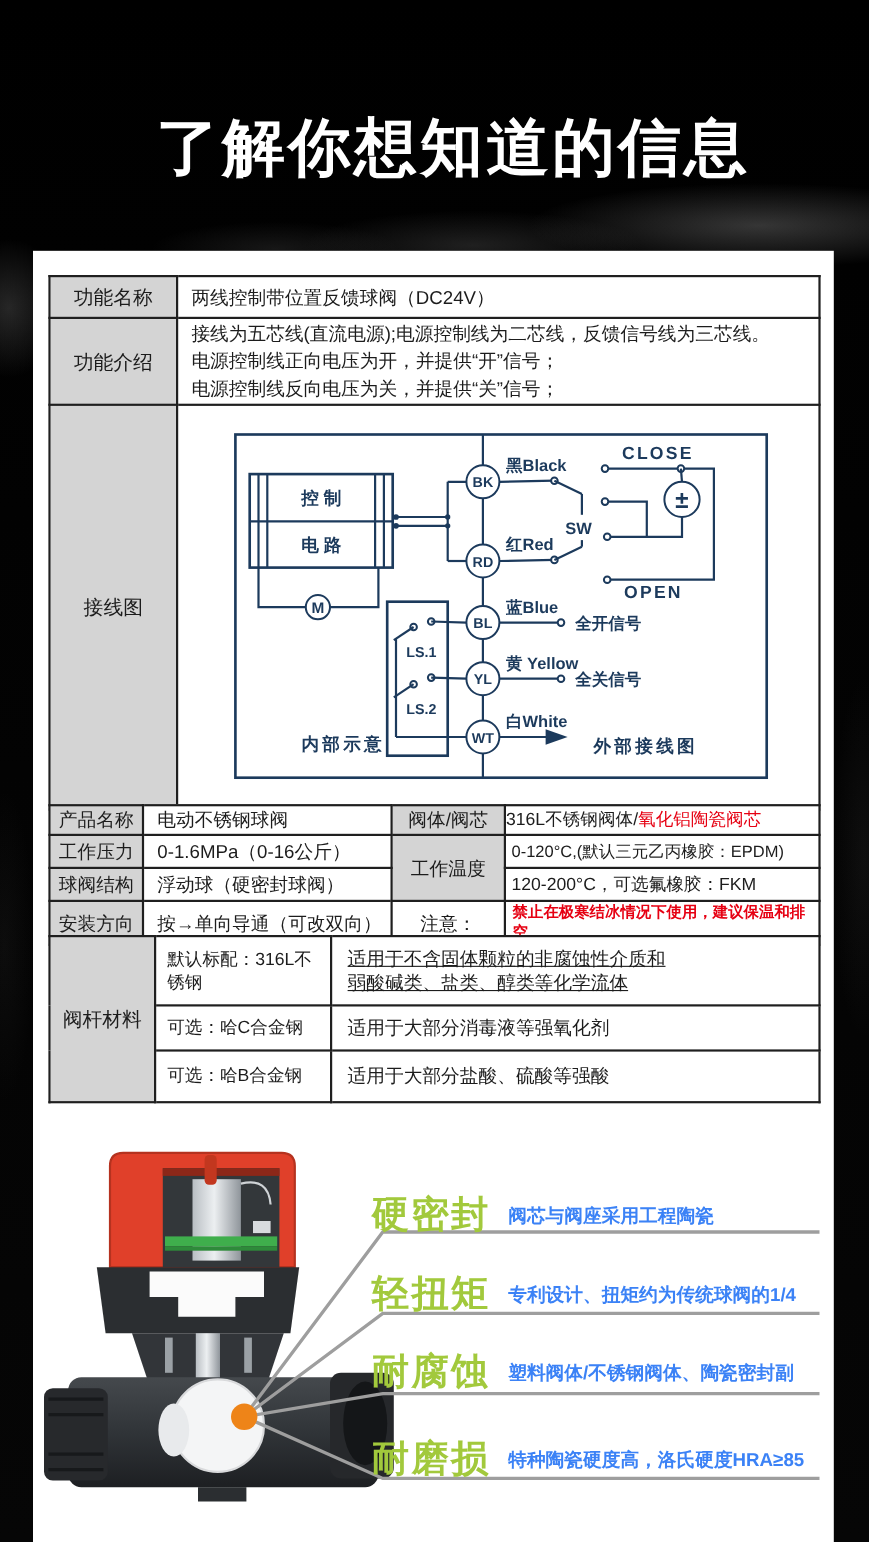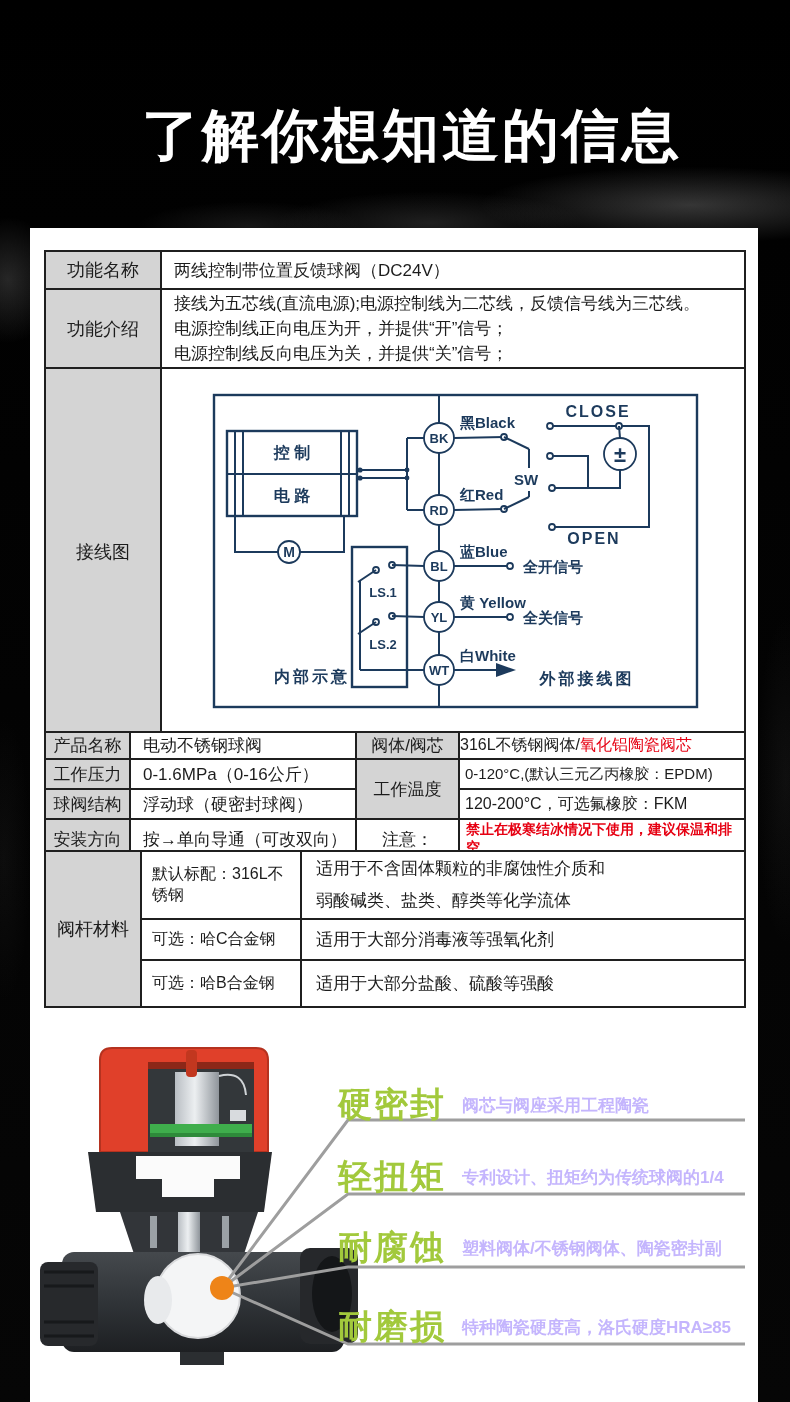--- a/index.html
+++ b/index.html
@@ -28,35 +28,35 @@
   .val{font-size:17px;padding-left:12px;}
   .intro div{line-height:25px;}
   .diagram-cell{position:relative;padding:0;}
   .diagram-cell svg{position:absolute;left:0;top:0;}
   .small-lab{font-size:17px;}
   .red{color:#e60012;}
   .note-val{font-size:14px;font-weight:bold;padding-left:6px;}
   .temp-val{font-size:15px;padding-left:5px;}
   .temp-val2{font-size:16px;padding-left:5px;}
   .usage{font-size:17px;}
-  .usage .wrapbox{width:300px;line-height:32px;}
+  .usage .wrapbox{width:300px;line-height:22px;text-decoration:underline;}
   .mat{font-size:16px;padding-left:10px;}
 
   
   .dg{fill:#1c3a5c;font-family:"Liberation Sans","DejaVu Sans",sans-serif;}
   .dgline{stroke:#1c3a5c;stroke-width:2;fill:none;}
   .dgbox{stroke:#1c3a5c;stroke-width:2.4;fill:none;}
   .dgdot{fill:#fff;stroke:#1c3a5c;stroke-width:1.8;}
   .dgjun{fill:#1c3a5c;}
 
   
   .bottom-art{position:absolute;left:30px;top:1007px;width:728px;height:395px;}
   .feature{position:absolute;display:flex;align-items:flex-end;z-index:3;}
   .feat-title{font-size:34px;font-weight:900;color:#a2c93c;letter-spacing:2px;line-height:36px;}
-  .feat-desc{font-size:17px;font-weight:bold;color:#c4b5fd;margin-left:16px;margin-bottom:5px;white-space:nowrap;}
+  .feat-desc{font-size:17px;font-weight:bold;color:#3b82f6;margin-left:16px;margin-bottom:5px;white-space:nowrap;}
   .f1{left:338px;top:1086px;} .f2{left:338px;top:1158px;} .f3{left:338px;top:1229px;} .f4{left:338px;top:1308px;}
 </style>
 </head>
 <body>
 
 <div class="page">
   <div class="bg-texture"></div>
 
   <div class="hero-title">了解你想知道的信息</div>
 

